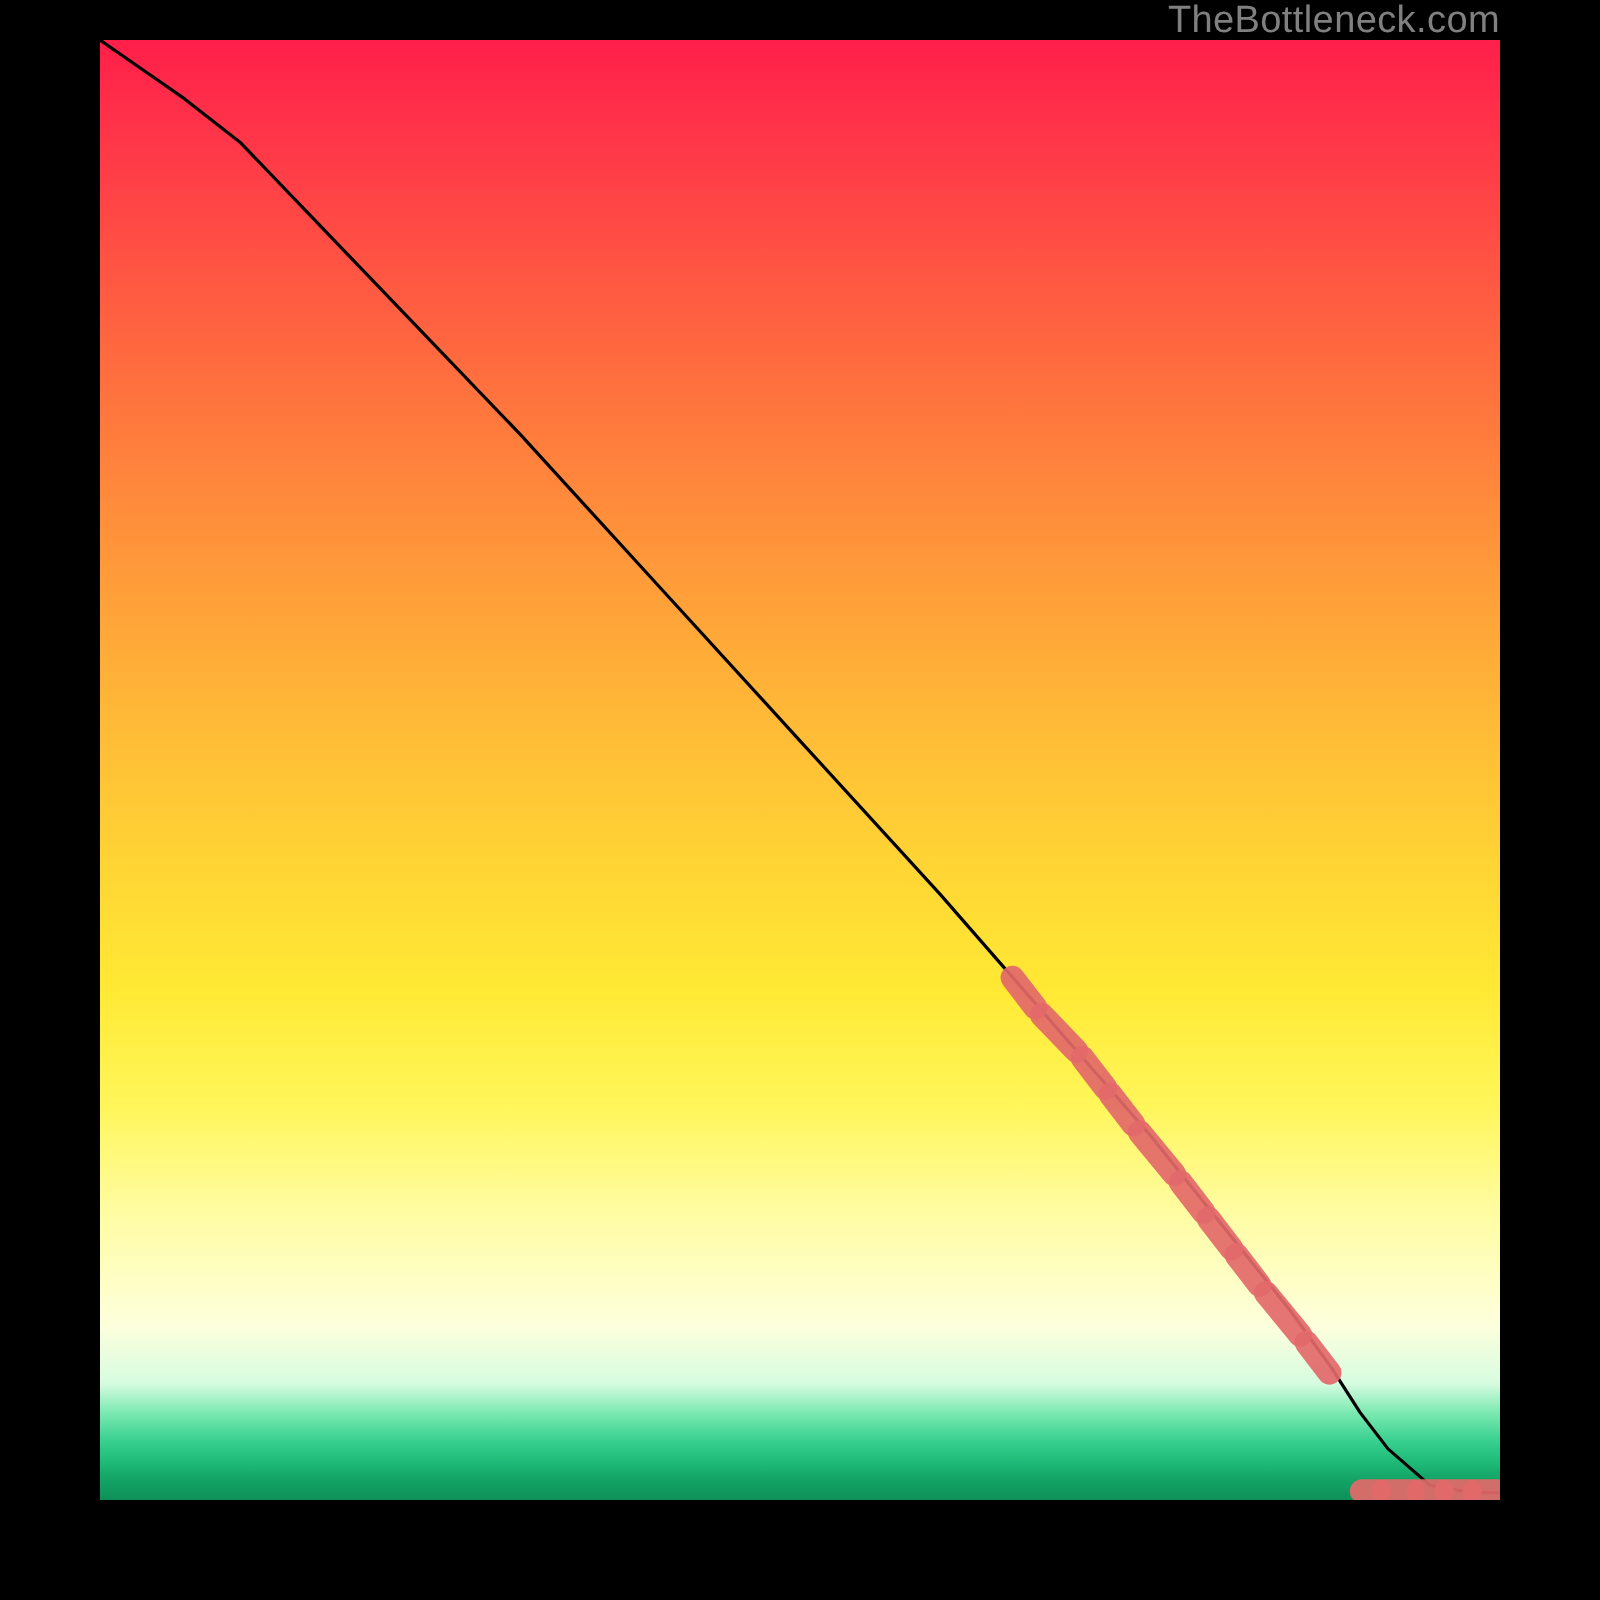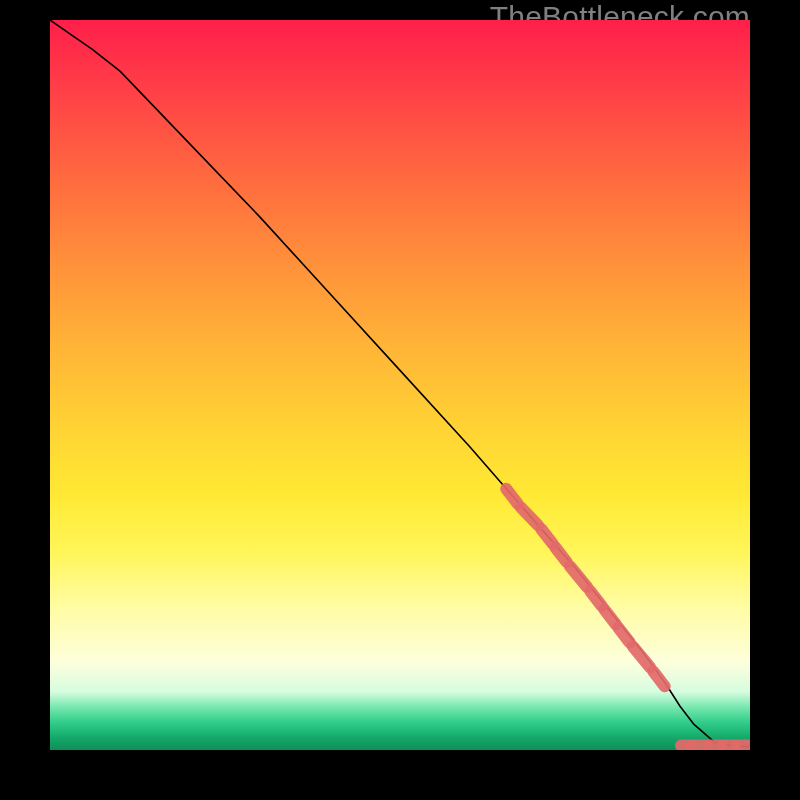--- a/index.html
+++ b/index.html
@@ -48,21 +48,21 @@
     left: 0;
     top: 0;
     width: 700px;
     height: 730px;
   }
   .watermark {
     position: absolute;
     top: 0px;
     right: 50px;
     color: #808080;
-    font-size: 30px;
+    font-size: 19px;
     font-weight: 400;
     letter-spacing: 0.2px;
     font-family: Arial, Helvetica, sans-serif;
   }
 </style>
 </head>
 <body>
 
 <div class="frame">
 

